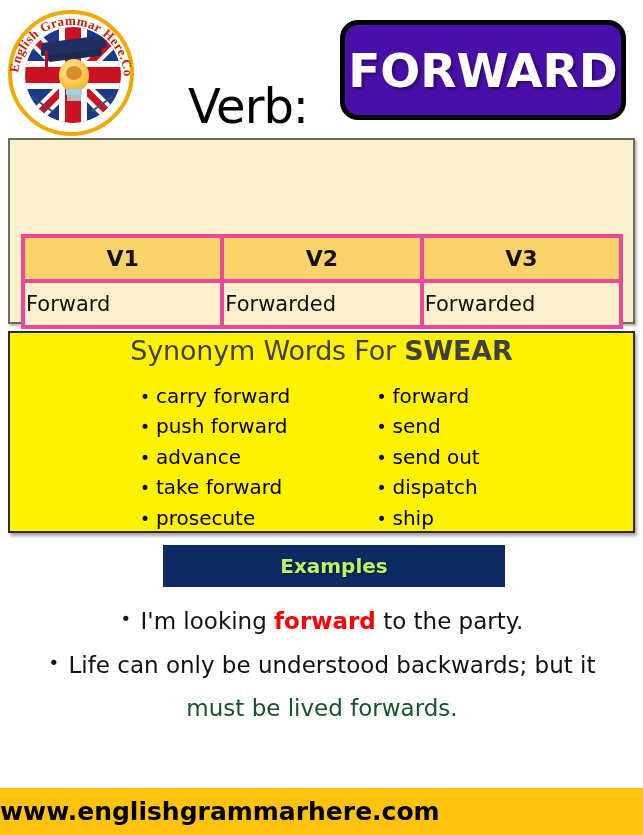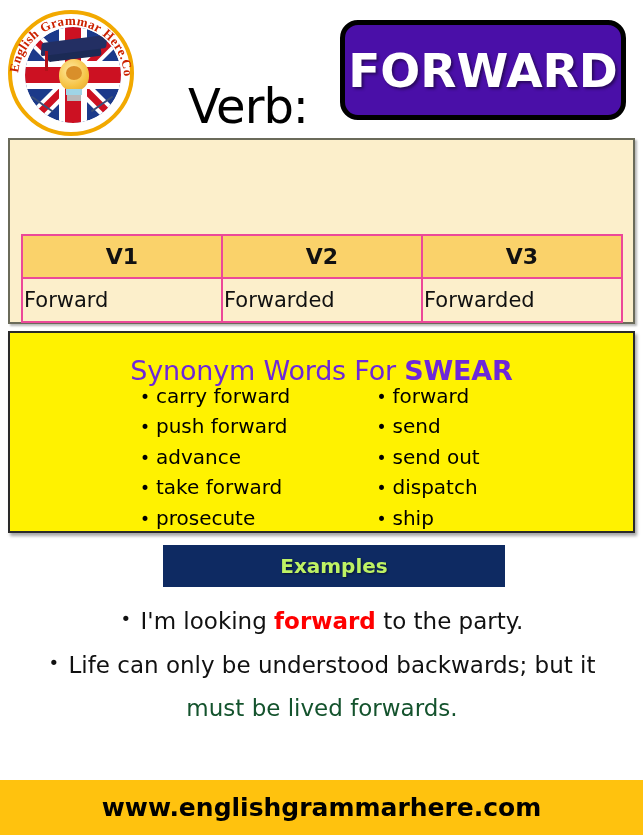--- a/index.html
+++ b/index.html
@@ -219,21 +219,21 @@
 
   .verb-table {
     position: absolute;
     left: 11px;
     top: 94px;
     width: 602px;
     border-collapse: collapse;
     table-layout: fixed;
   }
   .verb-table th, .verb-table td {
-    border: 2px solid #ec4899;
+    border: 4px solid #ec4899;
     font-family: "DejaVu Sans", sans-serif;
   }
   .verb-table th {
     background: #FAD26A;
     font-size: 22px;
     font-weight: bold;
     height: 39px;
     color: #111111;
   }
   .verb-table td {
@@ -253,22 +253,22 @@
     height: 202px;
     background: #FFF200;
     border: 2px solid #2a2a2a;
     box-sizing: border-box;
     box-shadow: 2px 3px 3px rgba(0,0,0,0.35);
   }
   .syn-title {
     text-align: center;
     font-size: 27px;
     font-family: "DejaVu Sans", sans-serif;
-    color: #6d28d9;
-    margin-top: 22px;
+    color: #404040;
+    margin-top: 2px;
     letter-spacing: -0.2px;
   }
   .syn-title b { font-weight: bold; }
   .syn-cols {
     position: absolute;
     left: 0;
     top: 48px;
     width: 100%;
     display: flex;
   }
@@ -345,25 +345,24 @@
     line-height: 1.9;
     color: #14532d;
   }
 
   
   .footer {
     position: absolute;
     left: 0;
     bottom: 0;
     width: 643px;
-    height: 55px;
+    height: 47px;
     background: #FFC20E;
     display: flex;
     align-items: center;
-    justify-content: center;
     margin-top: 20px;
   }
   .footer span {
     font-size: 25px;
     font-weight: bold;
     color: #000000;
     font-family: "DejaVu Sans", sans-serif;
   }
 </style>
 </head>

